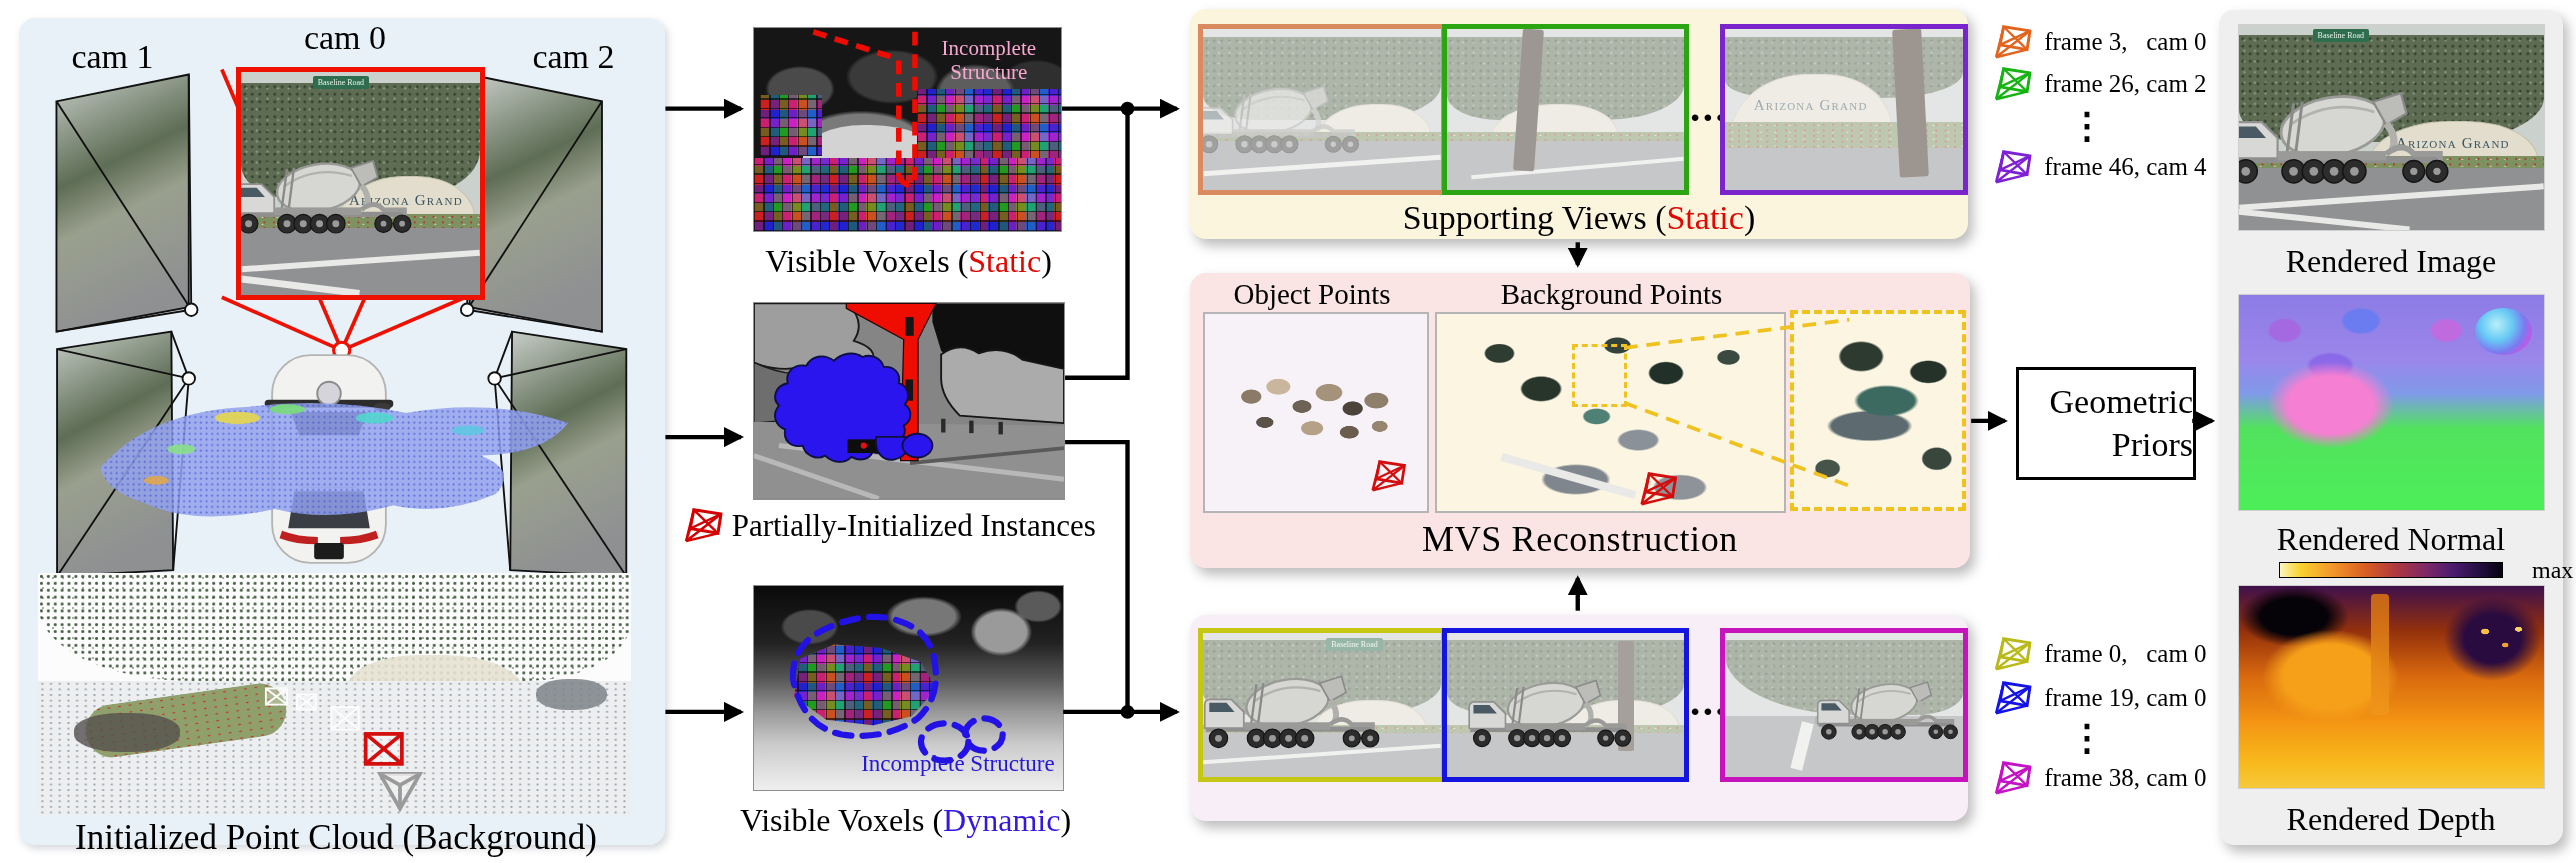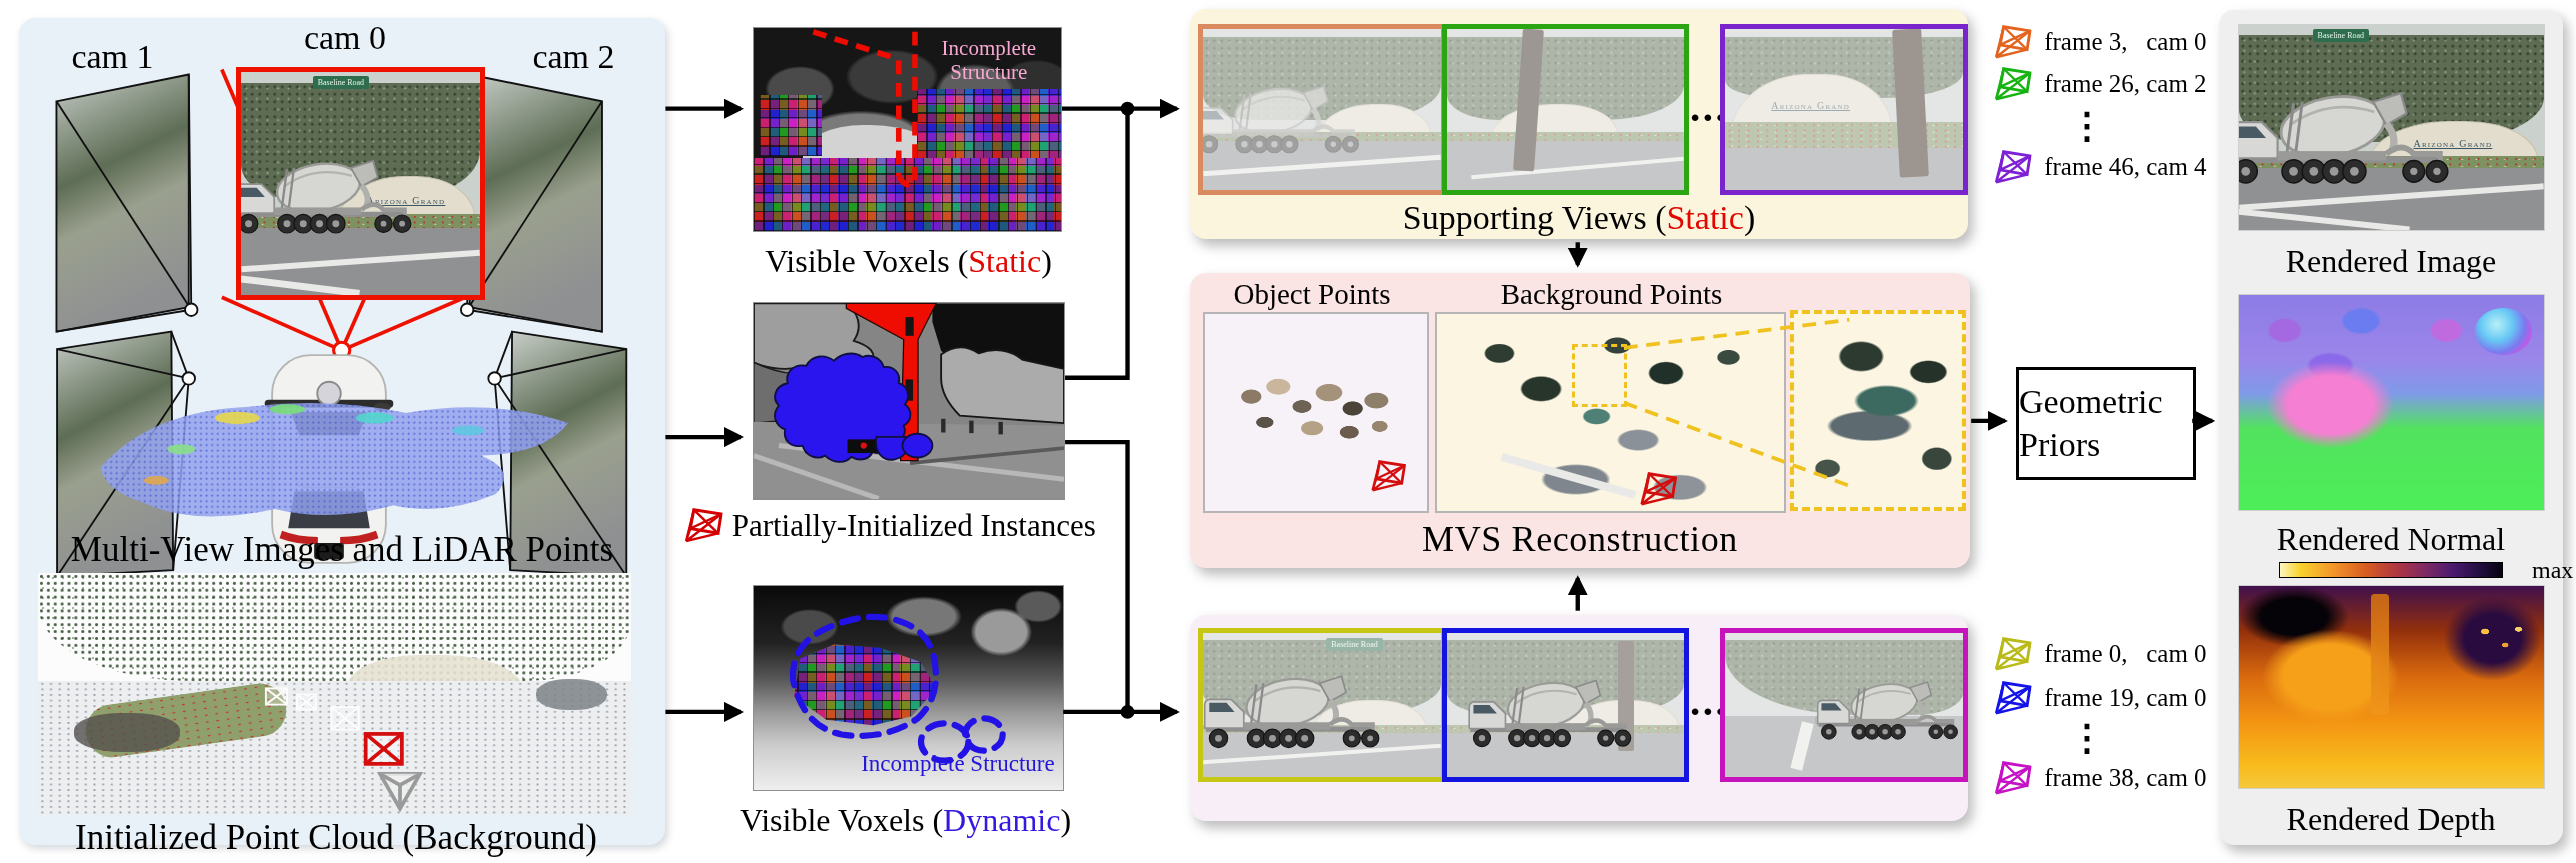--- a/index.html
+++ b/index.html
@@ -13,21 +13,21 @@
   .gborder{border:2.5px solid #b5b5b5;}
   
   .photo{position:absolute;overflow:hidden;background:#cbd1cd;}
   .ph{position:absolute;}
   .ph-trees{left:0;right:0;top:5%;height:52%;background-color:#5d6c52;
     background-image:radial-gradient(rgba(18,32,16,.55) 1.2px,transparent 1.7px),
       radial-gradient(rgba(196,208,188,.5) 0.9px,transparent 1.3px);
     background-size:7.5px 7.5px,10.6px 10.6px;border-radius:0 0 34% 22%/0 0 42% 30%;}
   .ph-wall{top:47%;height:21%;background:#e2ddcc;border:1.2px solid #c9c4b2;
     border-radius:48% 42% 0 0/100% 85% 0 0;display:flex;align-items:center;justify-content:center;}
-  .ph-sign{font-size:10px;letter-spacing:1.2px;color:#3a5663;white-space:nowrap;font-variant:small-caps;text-decoration:underline;}
+  .ph-sign{font-size:15px;letter-spacing:1.2px;color:#3a5663;white-space:nowrap;font-variant:small-caps;}
   .ph-grass{left:0;right:0;top:64%;height:9%;background:#7e9160;
     background-image:radial-gradient(#b23a2e 1px,transparent 1.4px),radial-gradient(#e8e2da 0.7px,transparent 1.1px);
     background-size:9.4px 5.6px,14.4px 6.9px;}
   .ph-road{left:0;right:0;bottom:0;height:30%;background:#8f9193;}
   .lane{position:absolute;background:#e9e9e7;}
   .roadsign{position:absolute;background:#2e6e4e;color:#e8f2ea;font-size:8px;
     padding:1.9px 5px;border-radius:1.9px;white-space:nowrap;}
   .wash::after{content:"";position:absolute;inset:0;background:rgba(250,250,250,.52);}
   
   .mosaic{position:absolute;background-image:
@@ -185,21 +185,20 @@
     <g opacity="0.9">
       <ellipse cx="250" cy="40" rx="36" ry="10" fill="#e6d84e"></ellipse>
       <ellipse cx="330" cy="26" rx="28" ry="8" fill="#7ade7a"></ellipse>
       <ellipse cx="470" cy="40" rx="30" ry="9" fill="#52d6ce"></ellipse>
       <ellipse cx="160" cy="90" rx="22" ry="8" fill="#8ae08a"></ellipse>
       <ellipse cx="620" cy="60" rx="26" ry="8" fill="#60c8e2"></ellipse>
       <ellipse cx="120" cy="140" rx="20" ry="7" fill="#e0a84e"></ellipse>
     </g>
   </svg>
 
-  <div class="abs cap" style="left:28px;top:513px;width:590px;font-size:35px;">Multi-View Images and LiDAR Points</div>
 
   <div class="imgbox" style="left:19px;top:555px;width:593px;height:242px;background:#fcfcfd;">
     <div class="abs" style="left:0;right:0;top:0;height:45%;
       background-image:radial-gradient(rgba(40,66,36,.85) 1.2px,transparent 1.7px),radial-gradient(rgba(120,150,110,.7) 1px,transparent 1.4px);
       background-size:6.9px 6.9px,10px 10px;border-radius:0 0 18% 26%/0 0 55% 70%;"></div>
     <div class="abs" style="left:52%;width:30%;top:34%;height:16%;
       background:#e6e1d2;border-radius:40% 45% 0 0/90% 95% 0 0;opacity:.9;"></div>
     <div class="abs" style="left:0;right:0;top:45%;bottom:0;
       background-color:#eceef0;background-image:radial-gradient(#9aa1a9 1px,transparent 1.4px);background-size:8.7px 5.6px;"></div>
     <div class="abs" style="left:8%;width:34%;top:50%;height:22%;
@@ -484,21 +483,21 @@
   <div class="ellipsis" style="left:2069px;top:717px;">⋮</div>
   <div class="leg-row" style="left:1993px;top:761px;">
     <svg width="40" height="34" viewBox="0 0 64 58" style="color:#c512c5">
         <use href="#frustum"></use>
       </svg>
     <span class="leg-label">frame 38, cam 0</span>
   </div>
 </div>
 
 <div class="abs" style="left:2016px;top:367px;width:174px;height:107px;background:#fff;border:3.1px solid #000;
-            display:flex;flex-direction:column;align-items:flex-start;justify-content:center;font-size:34px;line-height:1.25;">
+            display:flex;flex-direction:column;align-items:flex-end;justify-content:center;font-size:34px;line-height:1.25;">
   <div>Geometric</div>
   <div>Priors</div>
 </div>
 
 <section class="panel shadow" style="left:2219px;top:10px;width:344px;height:835px;background:#efeff0;border-radius:15px;">
 
   <div class="photo" style="left:19.4px;top:13.7px;width:305px;height:205px;border:1.9px solid #cfcfcf;">
     <div class="ph ph-trees"></div>
     <div class="ph ph-wall" style="left:42%;right:2%;">
       <span class="ph-sign">Arizona Grand</span>

